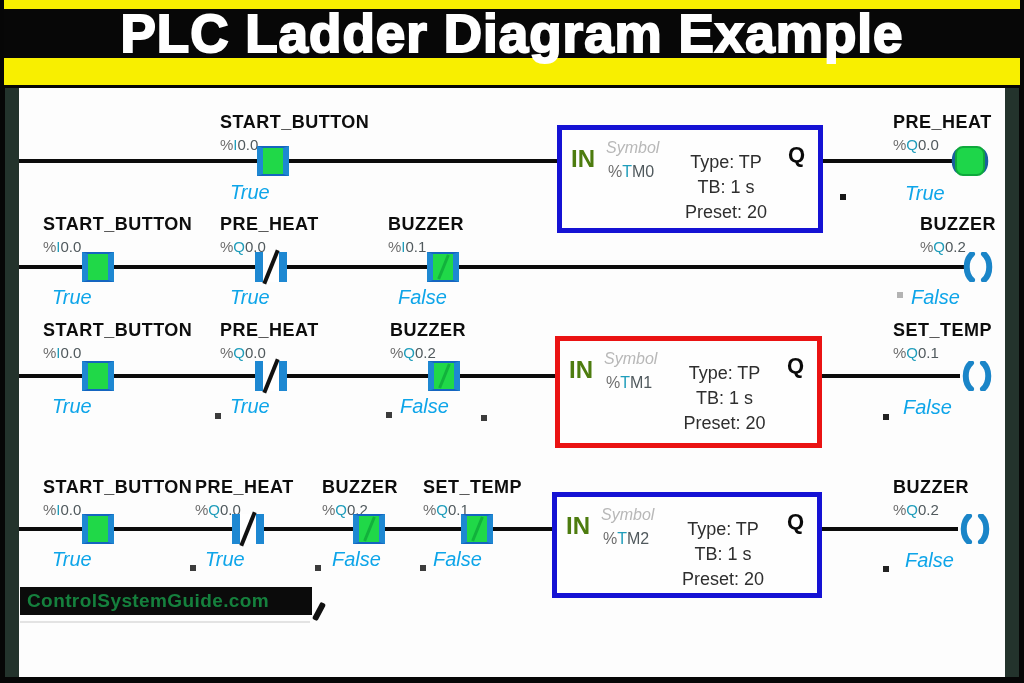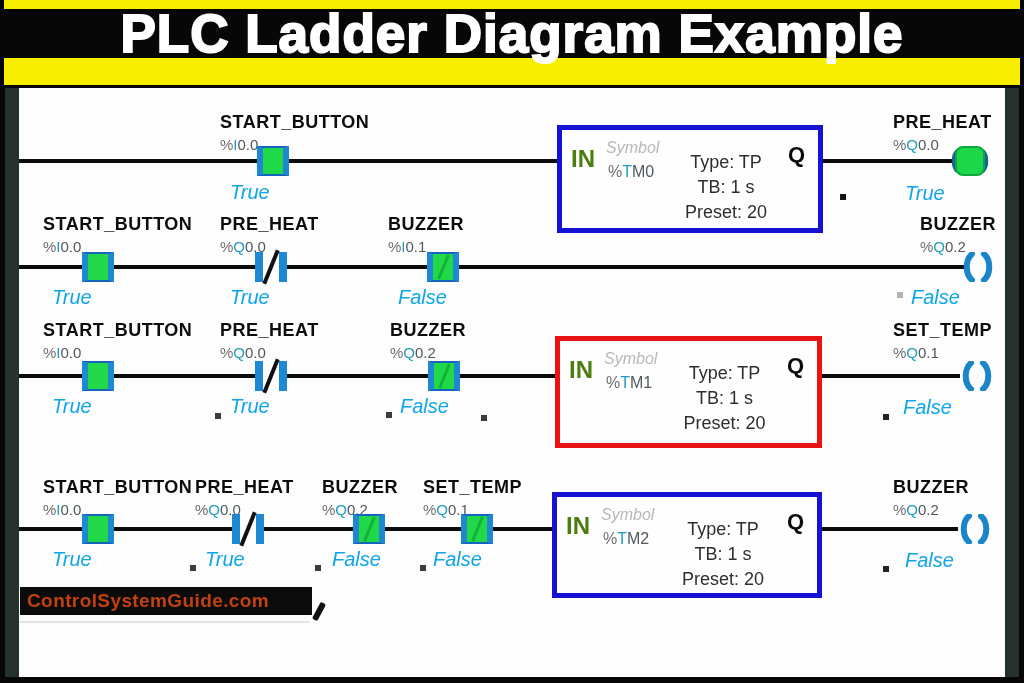--- a/index.html
+++ b/index.html
@@ -44,21 +44,21 @@
   .t-q{position:absolute;right:13px;top:12px;font-size:22px;font-weight:bold;color:#0a0a0a;}
   .t-sym{position:absolute;left:44px;top:9px;font-size:16px;font-style:italic;color:#b8b8b8;}
   .t-tag{position:absolute;left:46px;top:33px;font-size:16px;}
   .t-center{position:absolute;left:100px;right:28px;top:20px;text-align:center;
             font-size:18px;color:#2e2e2e;line-height:25px;white-space:nowrap;}
   
   .dot{position:absolute;width:6px;height:6px;background:#3c3c3c;}
   .dot-faint{background:#b3b3b3;}
   .watermark{position:absolute;left:20px;top:587px;width:292px;height:28px;background:#0b0b0b;
              display:flex;align-items:center;padding-left:7px;box-sizing:border-box;}
-  .watermark span{color:#c2410c;font-size:19px;font-weight:bold;letter-spacing:0.4px;}
+  .watermark span{color:#15803d;font-size:19px;font-weight:bold;letter-spacing:0.4px;}
   .wm-slash{position:absolute;left:316px;top:602px;width:6px;height:19px;background:#111;
             transform:rotate(28deg);border-radius:2px;}
   .wm-line{position:absolute;left:20px;top:621px;width:290px;height:2px;background:#e3e3e3;}
 </style>
 </head>
 <body>
 
 <div class="stage">
 
   <div class="banner">

